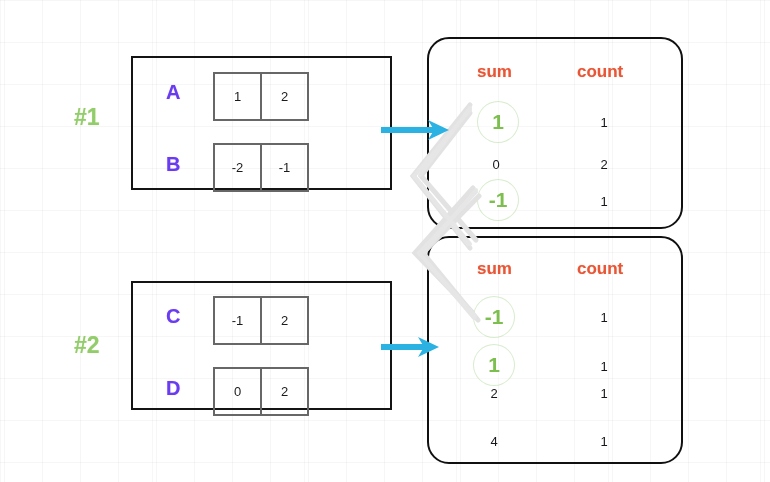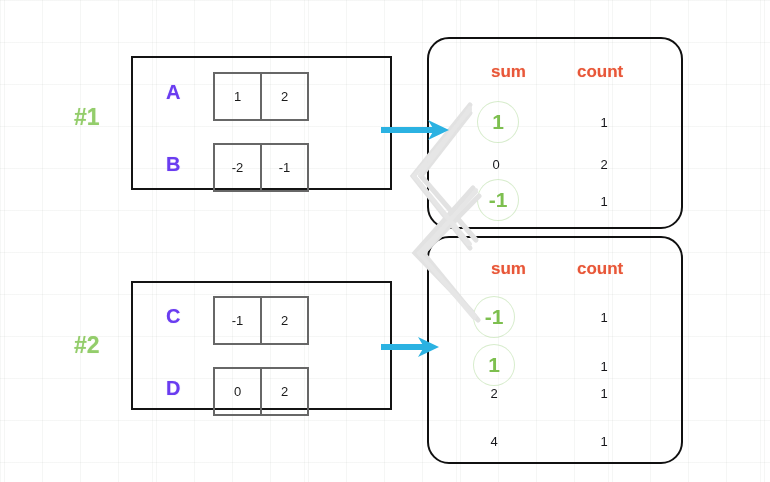--- a/index.html
+++ b/index.html
@@ -92,21 +92,21 @@
   #panel2 { left: 427px; top: 236px; width: 256px; height: 228px; }
 
   .col-head {
     position: absolute;
     font-family: "Liberation Sans", sans-serif;
     font-size: 17px;
     font-weight: 600;
     color: #e8563a;
     text-shadow: 0 0 1px rgba(240,130,60,0.45);
   }
-  .head-sum   { left: 62px; }
+  .head-sum   { left: 48px; }
   .head-count { left: 148px; }
 
   .tbl-val {
     position: absolute;
     font-family: "Liberation Sans", sans-serif;
     font-size: 13px;
     color: #16161a;
     text-align: center;
     width: 40px;
   }

